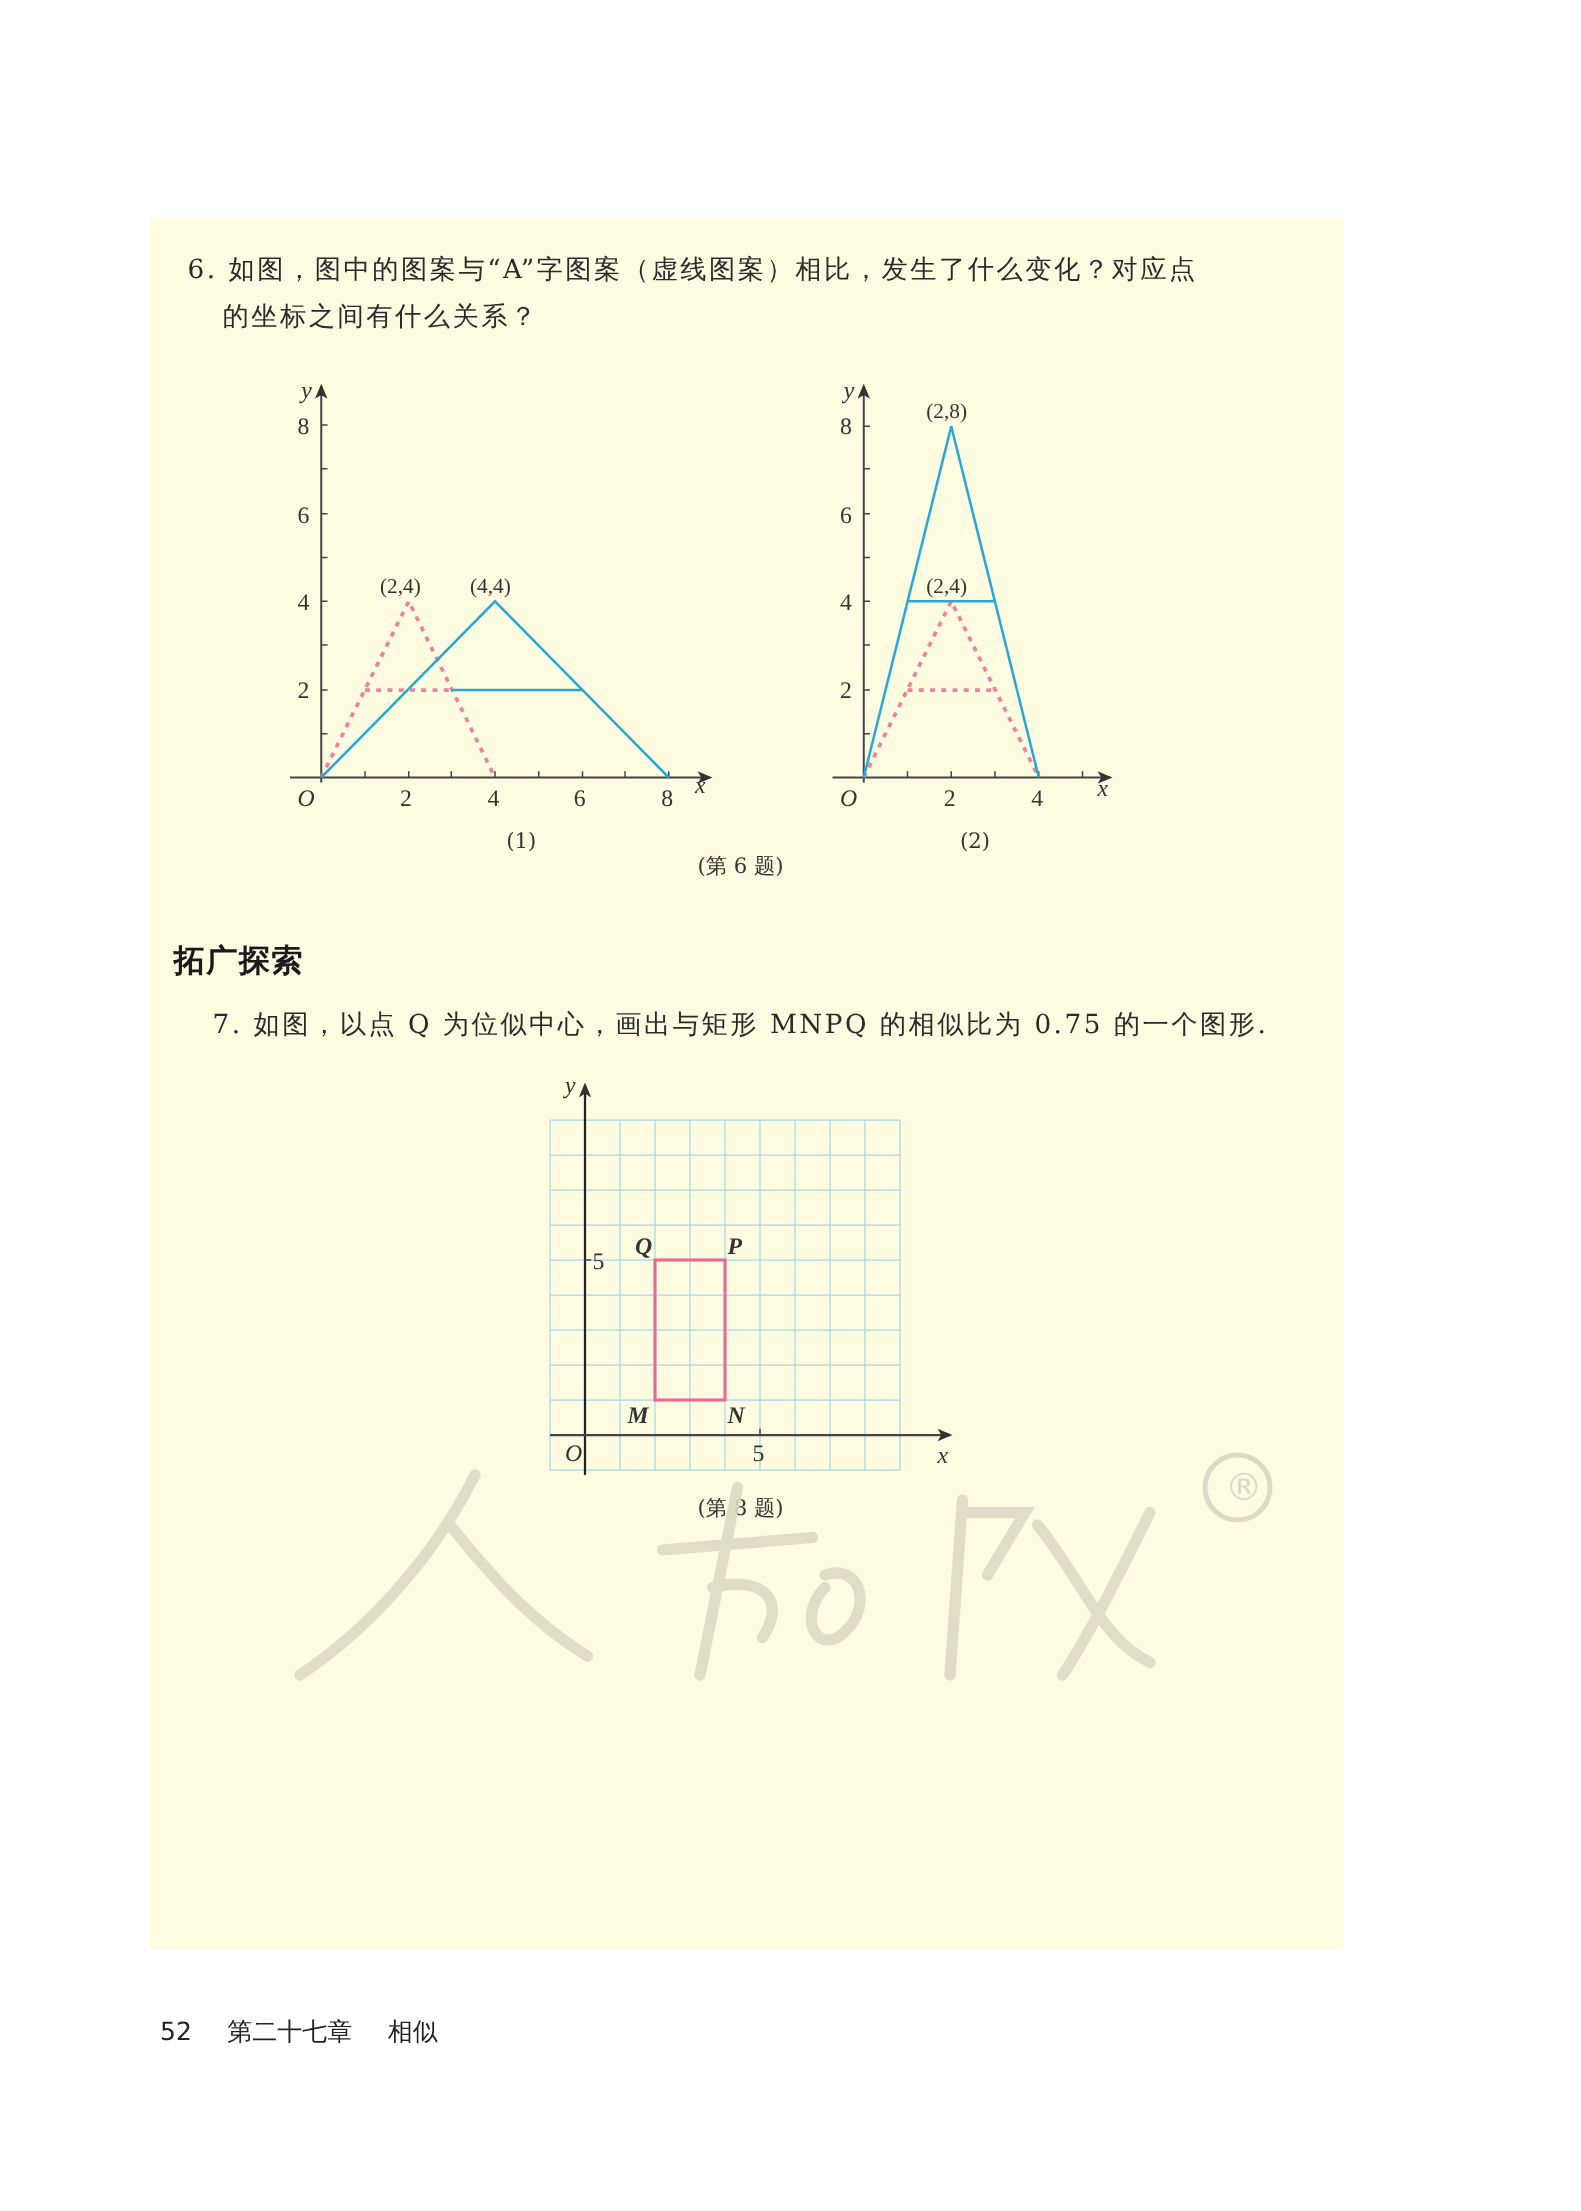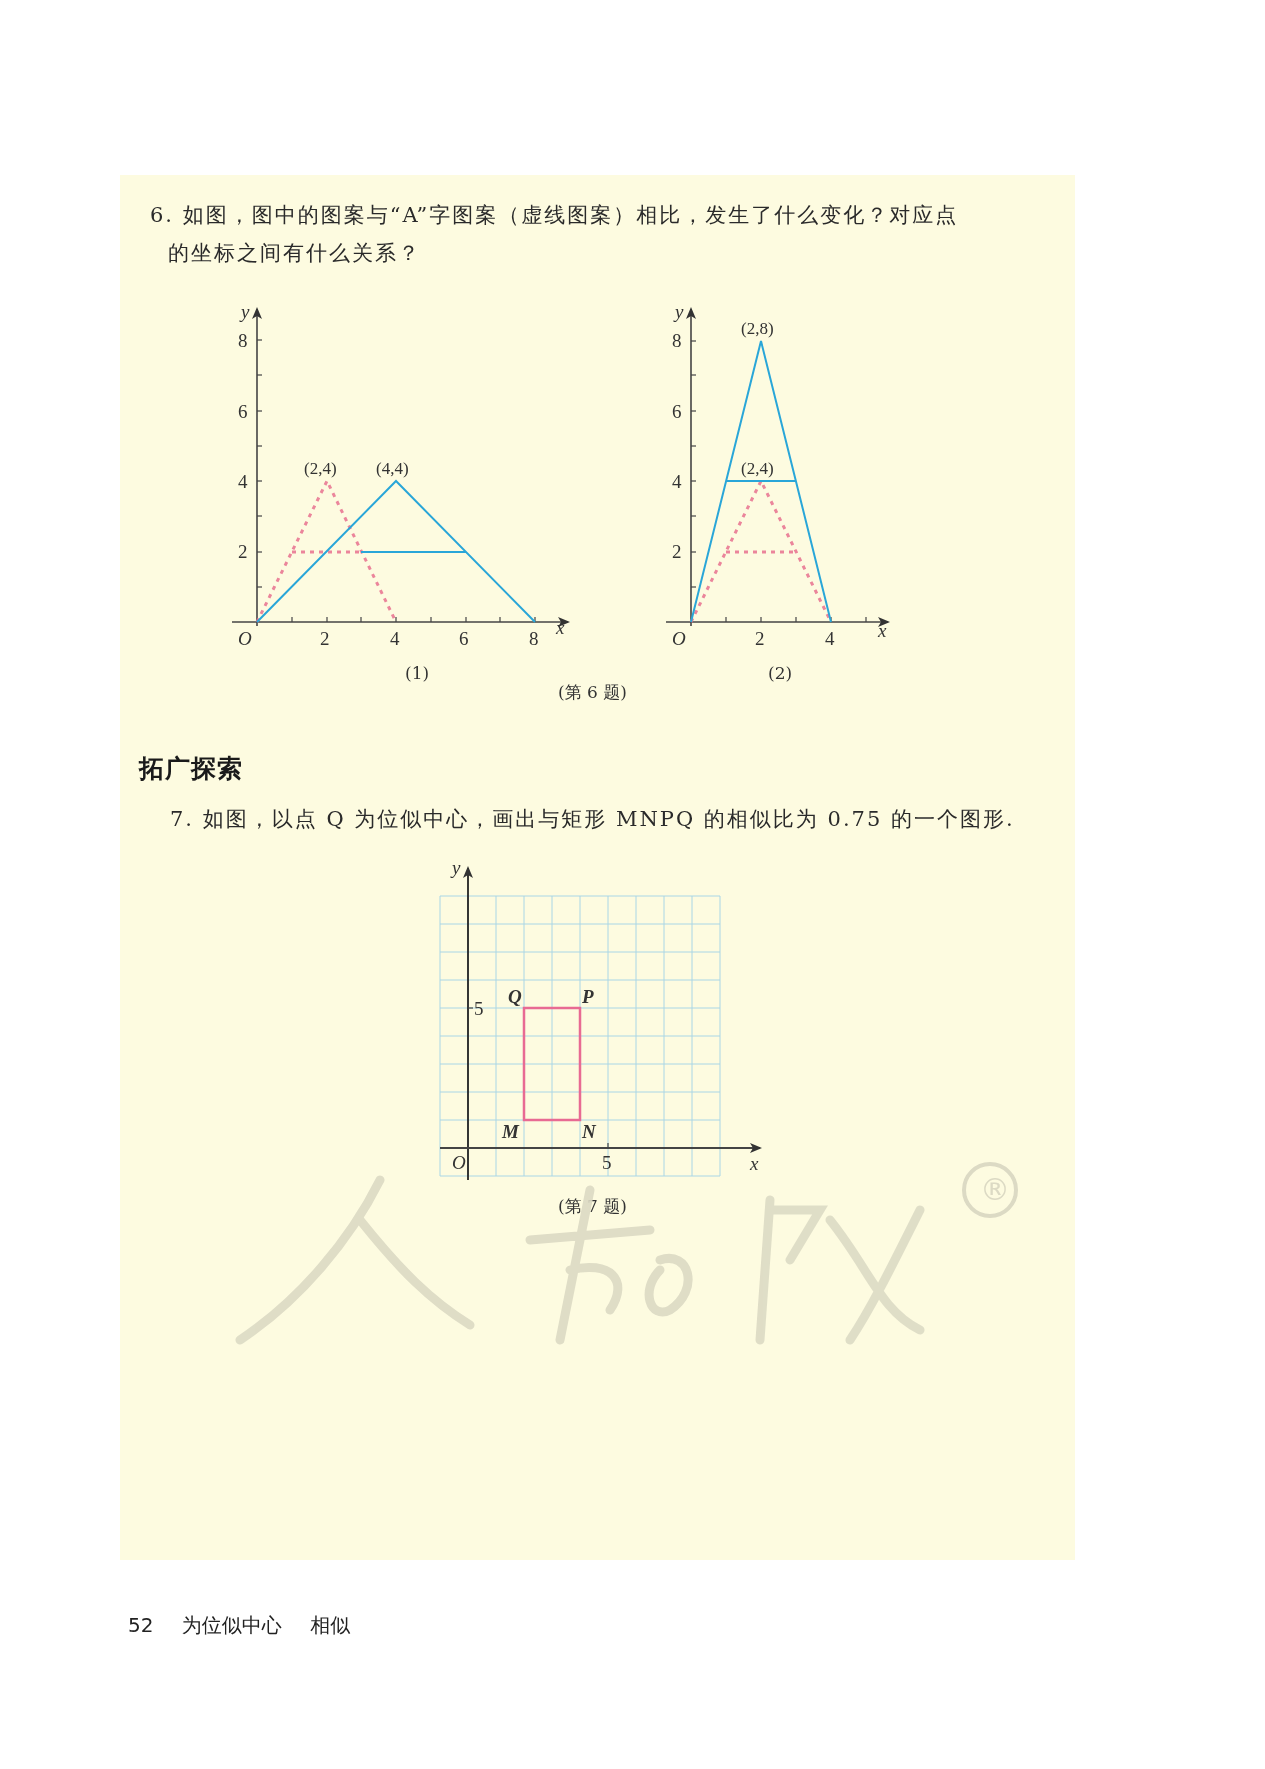--- a/index.html
+++ b/index.html
@@ -18,21 +18,21 @@
   .ax-it { font-family: "Liberation Serif", "DejaVu Serif", serif; font-style: italic; font-size: 19px; fill: #333; }
   .pt-lbl { font-family: "Liberation Serif", "DejaVu Serif", serif; font-size: 17px; fill: #333; }
   .watermark { position: absolute; left: 230px; top: 1150px; width: 830px; height: 200px; }
 </style>
 </head>
 <body>
 
 <div class="panel"></div>
 
 <div class="q-text" style="left:150px; top:196px;">6. 如图，图中的图案与“A”字图案（虚线图案）相比，发生了什么变化？对应点</div>
-<div class="q-text" style="left:168px; top:234px;">的坐标之间有什么关系？</div>
+<div class="q-text" style="left:178px; top:234px;">的坐标之间有什么关系？</div>
 
 <svg class="fig" width="1265" height="1769">
   <defs>
     <marker id="arr" markerWidth="12" markerHeight="10" refX="10" refY="5" orient="auto" markerUnits="userSpaceOnUse">
       <path d="M0,0 L12,5 L0,10 L3,5 Z" fill="#333"></path>
     </marker>
   </defs>
   <g>
 
     <line x1="257" y1="626" x2="257" y2="309" stroke="#444" stroke-width="1.6" marker-end="url(#arr)"></line>
@@ -163,31 +163,31 @@
 </svg>
 
 <div class="caption" style="left:405px; top:663px;">(1)</div>
 <div class="caption" style="left:768px; top:663px;">(2)</div>
 <div class="caption" style="left:558px; top:681px;">(第 6 题)</div>
 
 <div class="section-title">拓广探索</div>
 
 <div class="q-text" style="left:150px; top:800px;margin-left:20px;">7. 如图，以点 Q 为位似中心，画出与矩形 MNPQ 的相似比为 0.75 的一个图形.</div>
 
-<div class="caption" style="left:558px; top:1195px;">(第 7 题)</div>
+<div class="caption" style="left:558px; top:1195px;">(第 8 题)</div>
 
 <svg class="watermark" viewBox="0 0 830 200">
   <g stroke="#dcdac4" stroke-width="9" fill="none" stroke-linecap="round" opacity="0.9">
     <path d="M150,30 C120,90 70,150 10,190"></path>
     <path d="M130,70 C170,120 200,150 240,175"></path>
     <path d="M360,40 L330,190 M300,90 L420,80 M340,120 C380,110 400,130 380,160"></path>
     <path d="M430,110 C460,100 470,140 440,160 C420,170 410,140 430,120"></path>
     <path d="M540,50 L530,190 M540,60 L590,60 L560,110 M600,70 C640,120 650,160 690,180 M690,60 C660,120 640,160 620,190"></path>
   </g>
   <circle cx="760" cy="40" r="26" stroke="#dcdac4" stroke-width="4" fill="none"></circle>
   <text x="750" y="50" font-size="30" fill="#dcdac4" font-family="DejaVu Sans, sans-serif">®</text>
 </svg>
 
 <div class="footer">
   <span class="num">52</span>
-  <span class="ch">为位似中心</span>
+  <span class="ch">第二十七章</span>
   <span>相似</span>
 </div>
 
 </body></html>

